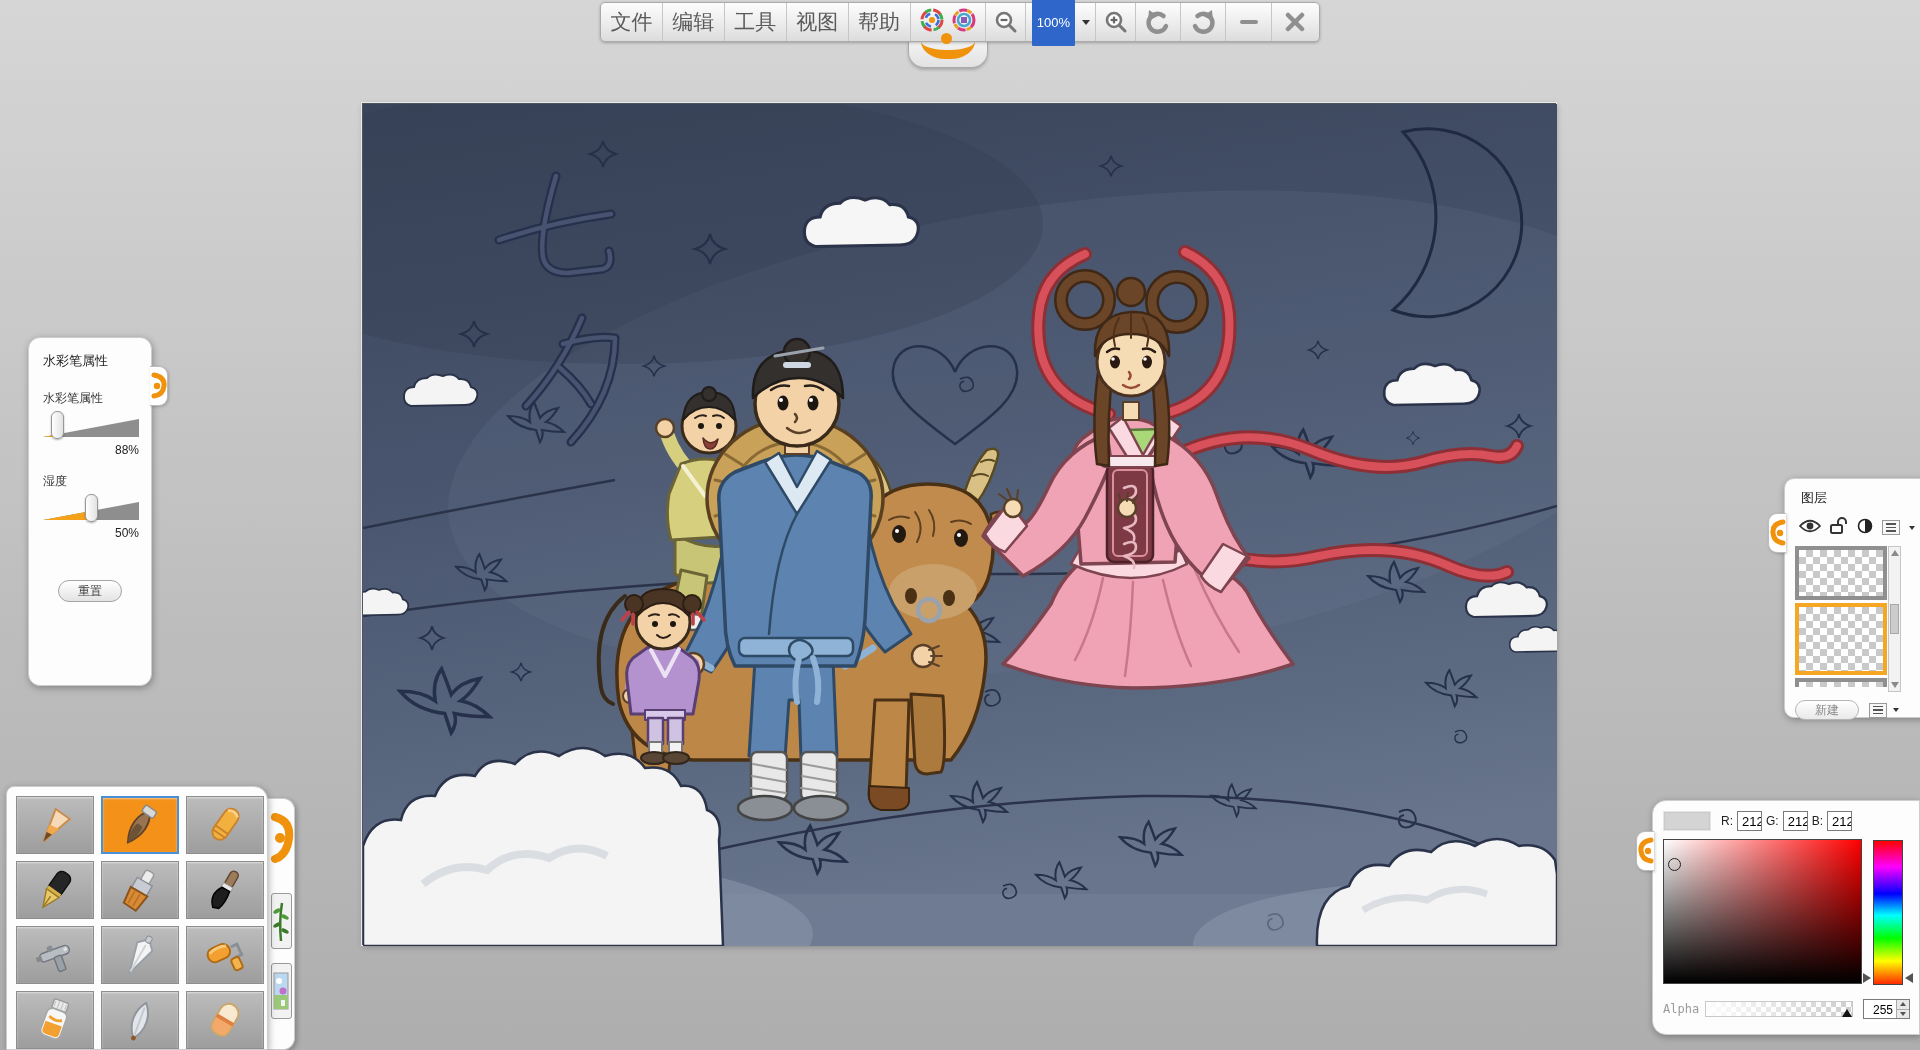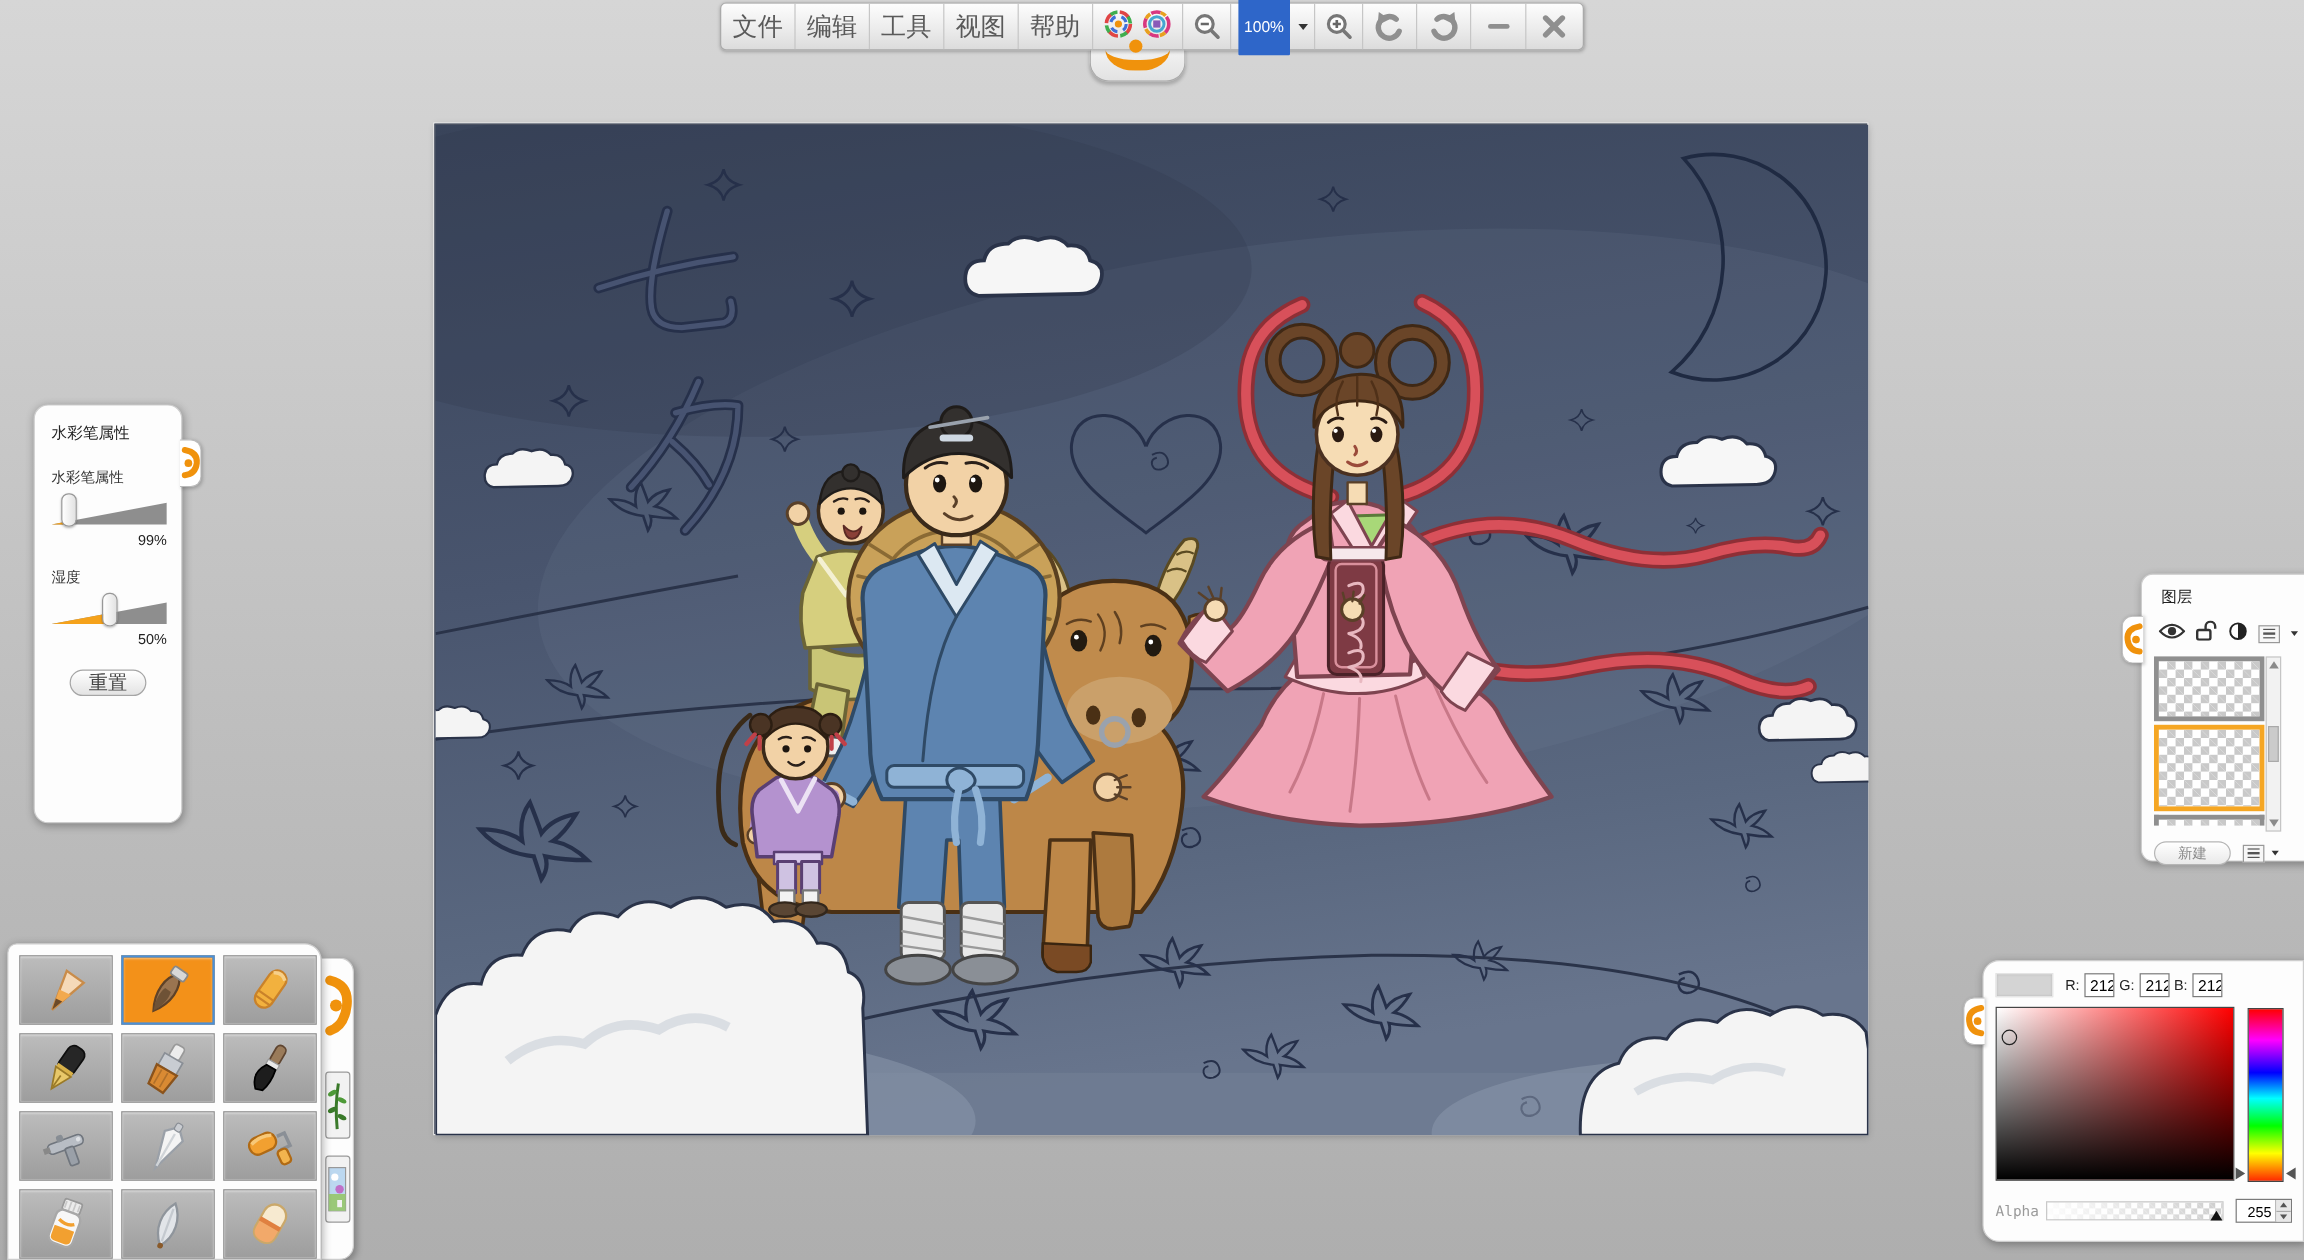--- a/index.html
+++ b/index.html
@@ -34,22 +34,22 @@
 
   
   #brush-panel { left:28px; top:337px; width:124px; height:349px; border-radius:12px; padding:14px; z-index:3; }
   #brush-panel h3 { font-size:13px; font-weight:normal; color:#222; margin-bottom:20px; }
   .slider-label { font-size:12px; color:#333; margin-bottom:6px; }
   .slider { position:relative; width:96px; height:28px; margin-bottom:2px; }
   .slider svg { position:absolute; left:0; top:2px; }
   .thumb { position:absolute; top:-2px; width:13px; height:28px; border-radius:6px; border:1px solid #979797;
     background:linear-gradient(90deg,#fff,#e2e2e2); box-shadow:0 1px 2px rgba(0,0,0,.3); }
   .slider-val { font-size:12px; color:#222; text-align:right; width:96px; margin-bottom:16px; }
-  #reset-btn { display:block; margin:18px auto 0; width:64px; height:22px; border-radius:11px; border:1px solid #a5a5a5;
-    background:linear-gradient(#fff,#e3e3e3); font-family:Liberation Mono, monospace; font-size:16px; color:#444; }
+  #reset-btn { display:block; margin:40px auto 0; width:64px; height:22px; border-radius:11px; border:1px solid #a5a5a5;
+    background:linear-gradient(#fff,#e3e3e3); font-family:Liberation Mono, monospace; font-size:12px; color:#444; }
   .clown-tab { position:absolute; background:#fff; border:1px solid #bbb; box-shadow:1px 1px 3px rgba(0,0,0,.2); }
   .clown-tab svg { display:block; }
   #bp-tab { right:-17px; top:28px; width:18px; height:40px; border-left:none; border-radius:0 9px 9px 0; }
 
   
   #palette { left:6px; top:786px; width:262px; height:264px; border-radius:8px 14px 0 0; padding:9px; z-index:3; }
   #palette-grid { display:grid; grid-template-columns:repeat(3,78px); grid-auto-rows:58px; gap:7px; }
   .tool-cell { background:linear-gradient(#bcbcbc,#9d9d9d); border:1px solid #8d8d8d; box-shadow:inset 0 1px 2px rgba(255,255,255,.5); display:flex; align-items:center; justify-content:center; }
   .tool-cell.selected { background:#f39119; border:2px solid #4a90d9; }
   .tool-cell svg { width:46px; height:46px; }
@@ -483,21 +483,21 @@
     <h3>水彩笔属性</h3>
 
     <div class="slider-label">水彩笔属性</div>
     <div class="slider">
       <svg width="96" height="24" viewBox="0 0 96 24">
         <polygon points="0,22 96,4 96,22" fill="#8e8e8e"></polygon>
         <polygon points="0,22 14,19.4 14,22" fill="#f5a21b"></polygon>
       </svg>
       <div class="thumb" style="left:8px;"></div>
     </div>
-    <div class="slider-val">99%</div>
+    <div class="slider-val">88%</div>
 
     <div class="slider-label">湿度</div>
     <div class="slider">
       <svg width="96" height="24" viewBox="0 0 96 24">
         <polygon points="0,22 96,4 96,22" fill="#8e8e8e"></polygon>
         <polygon points="0,22 48,13 48,22" fill="#f5a21b"></polygon>
       </svg>
       <div class="thumb" style="left:42px;"></div>
     </div>
     <div class="slider-val">50%</div>

